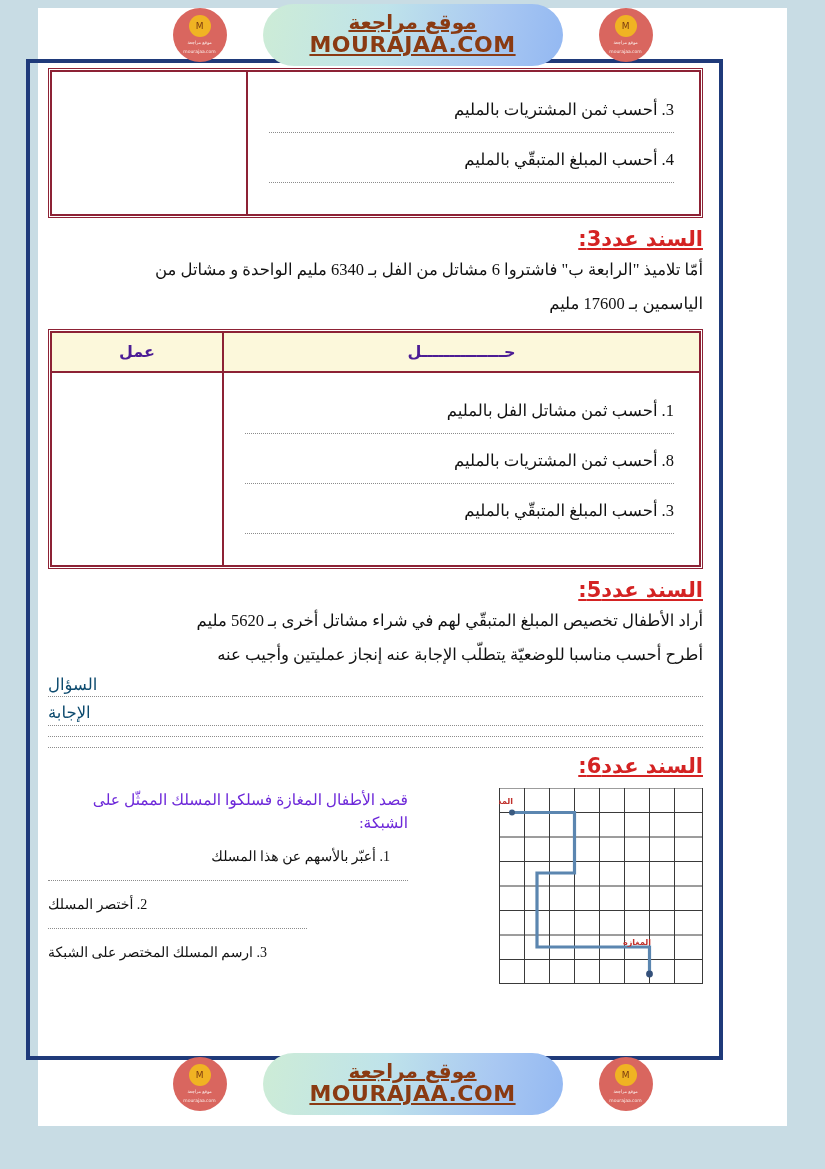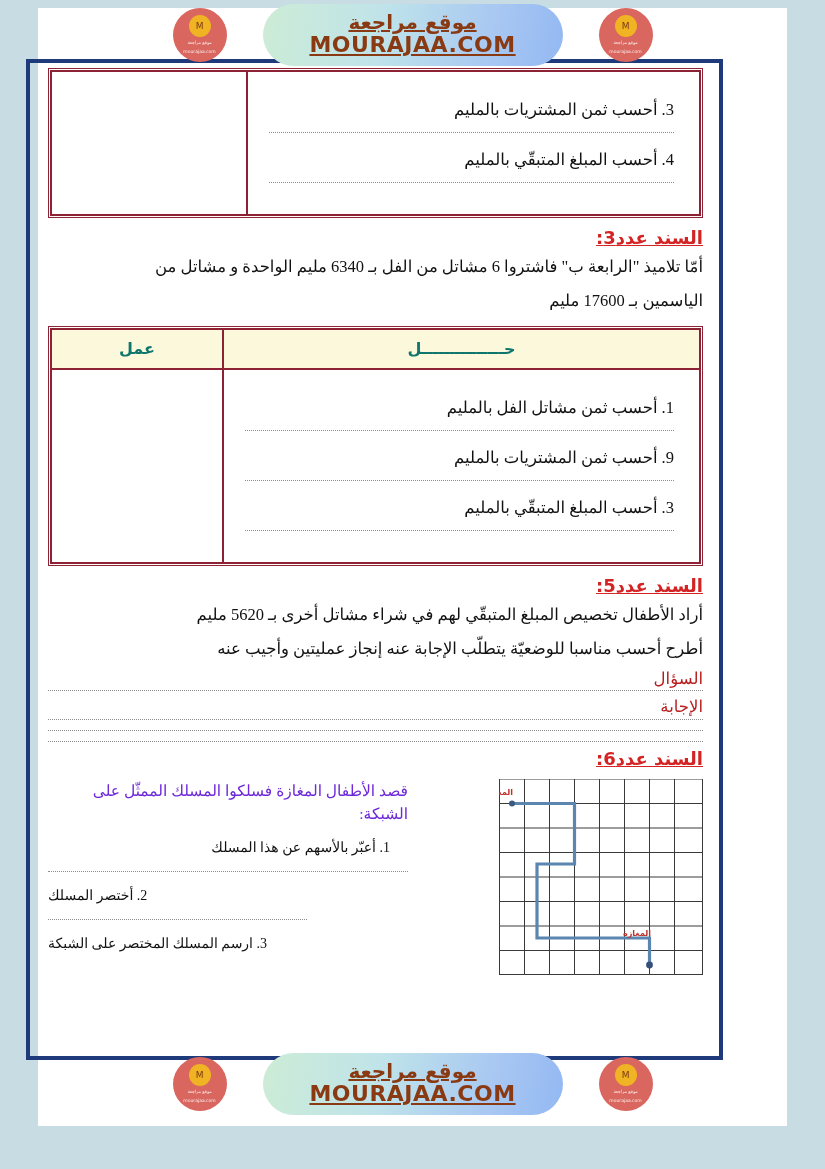--- a/index.html
+++ b/index.html
@@ -142,21 +142,21 @@
     border: 1px solid #8d2235;
     vertical-align: top;
     padding: 13px;
   }
   td.col-work { width: 168px; }
   td.col-sol  { width: auto; }
 
   th.hd {
     border: 1px solid #8d2235;
     background: #fcf8db;
-    color: #0f766e;
+    color: #4c1d95;
     font-family: "DejaVu Sans", sans-serif;
     font-weight: bold;
     font-size: 16px;
     height: 36px;
     letter-spacing: 1px;
   }
   th.hd.work { width: 168px; }
 
   .cellpad { padding: 10px 12px 6px 8px; }
 
@@ -175,40 +175,40 @@
     margin: 9px 0 12px 0;
   }
 
   
   .sect-head {
     text-align: right;
     margin: 9px 0 2px 0;
   }
   .sect-head span {
     font-family: "DejaVu Sans", sans-serif;
-    font-size: 18px;
+    font-size: 21px;
     font-weight: bold;
     color: #d42323;
     text-decoration: underline;
     direction: rtl;
   }
 
   .para {
     font-size: 16.5px;
     color: #111;
     text-align: right;
     direction: rtl;
     line-height: 2.05;
     margin: 0;
   }
 
   .label-line {
     font-size: 16.5px;
-    color: #b91c1c;
-    text-align: right;
+    color: #0c4a6e;
+    text-align: left;
     direction: rtl;
     line-height: 1.25;
     margin-top: 3px;
   }
 
   .fullrule {
     border-bottom: 1.6px dotted #8c8c8c;
     height: 0;
     margin: 1px 0 6px 0;
   }
@@ -303,21 +303,21 @@
     <tbody>
         <tr>
       <th class="hd">حـــــــــــــــل</th>
       <th class="hd work">عمل</th>
     </tr>
     <tr>
       <td class="col-sol">
         <div class="cellpad">
           <div class="qline">1. أحسب ثمن مشاتل الفل بالمليم</div>
           <div class="dotrule"></div>
-          <div class="qline">9. أحسب ثمن المشتريات بالمليم</div>
+          <div class="qline">8. أحسب ثمن المشتريات بالمليم</div>
           <div class="dotrule"></div>
           <div class="qline">3. أحسب المبلغ المتبقّي بالمليم</div>
           <div class="dotrule"></div>
         </div>
       </td>
       <td class="col-work"></td>
     </tr>
   </tbody>
     </table>
 

